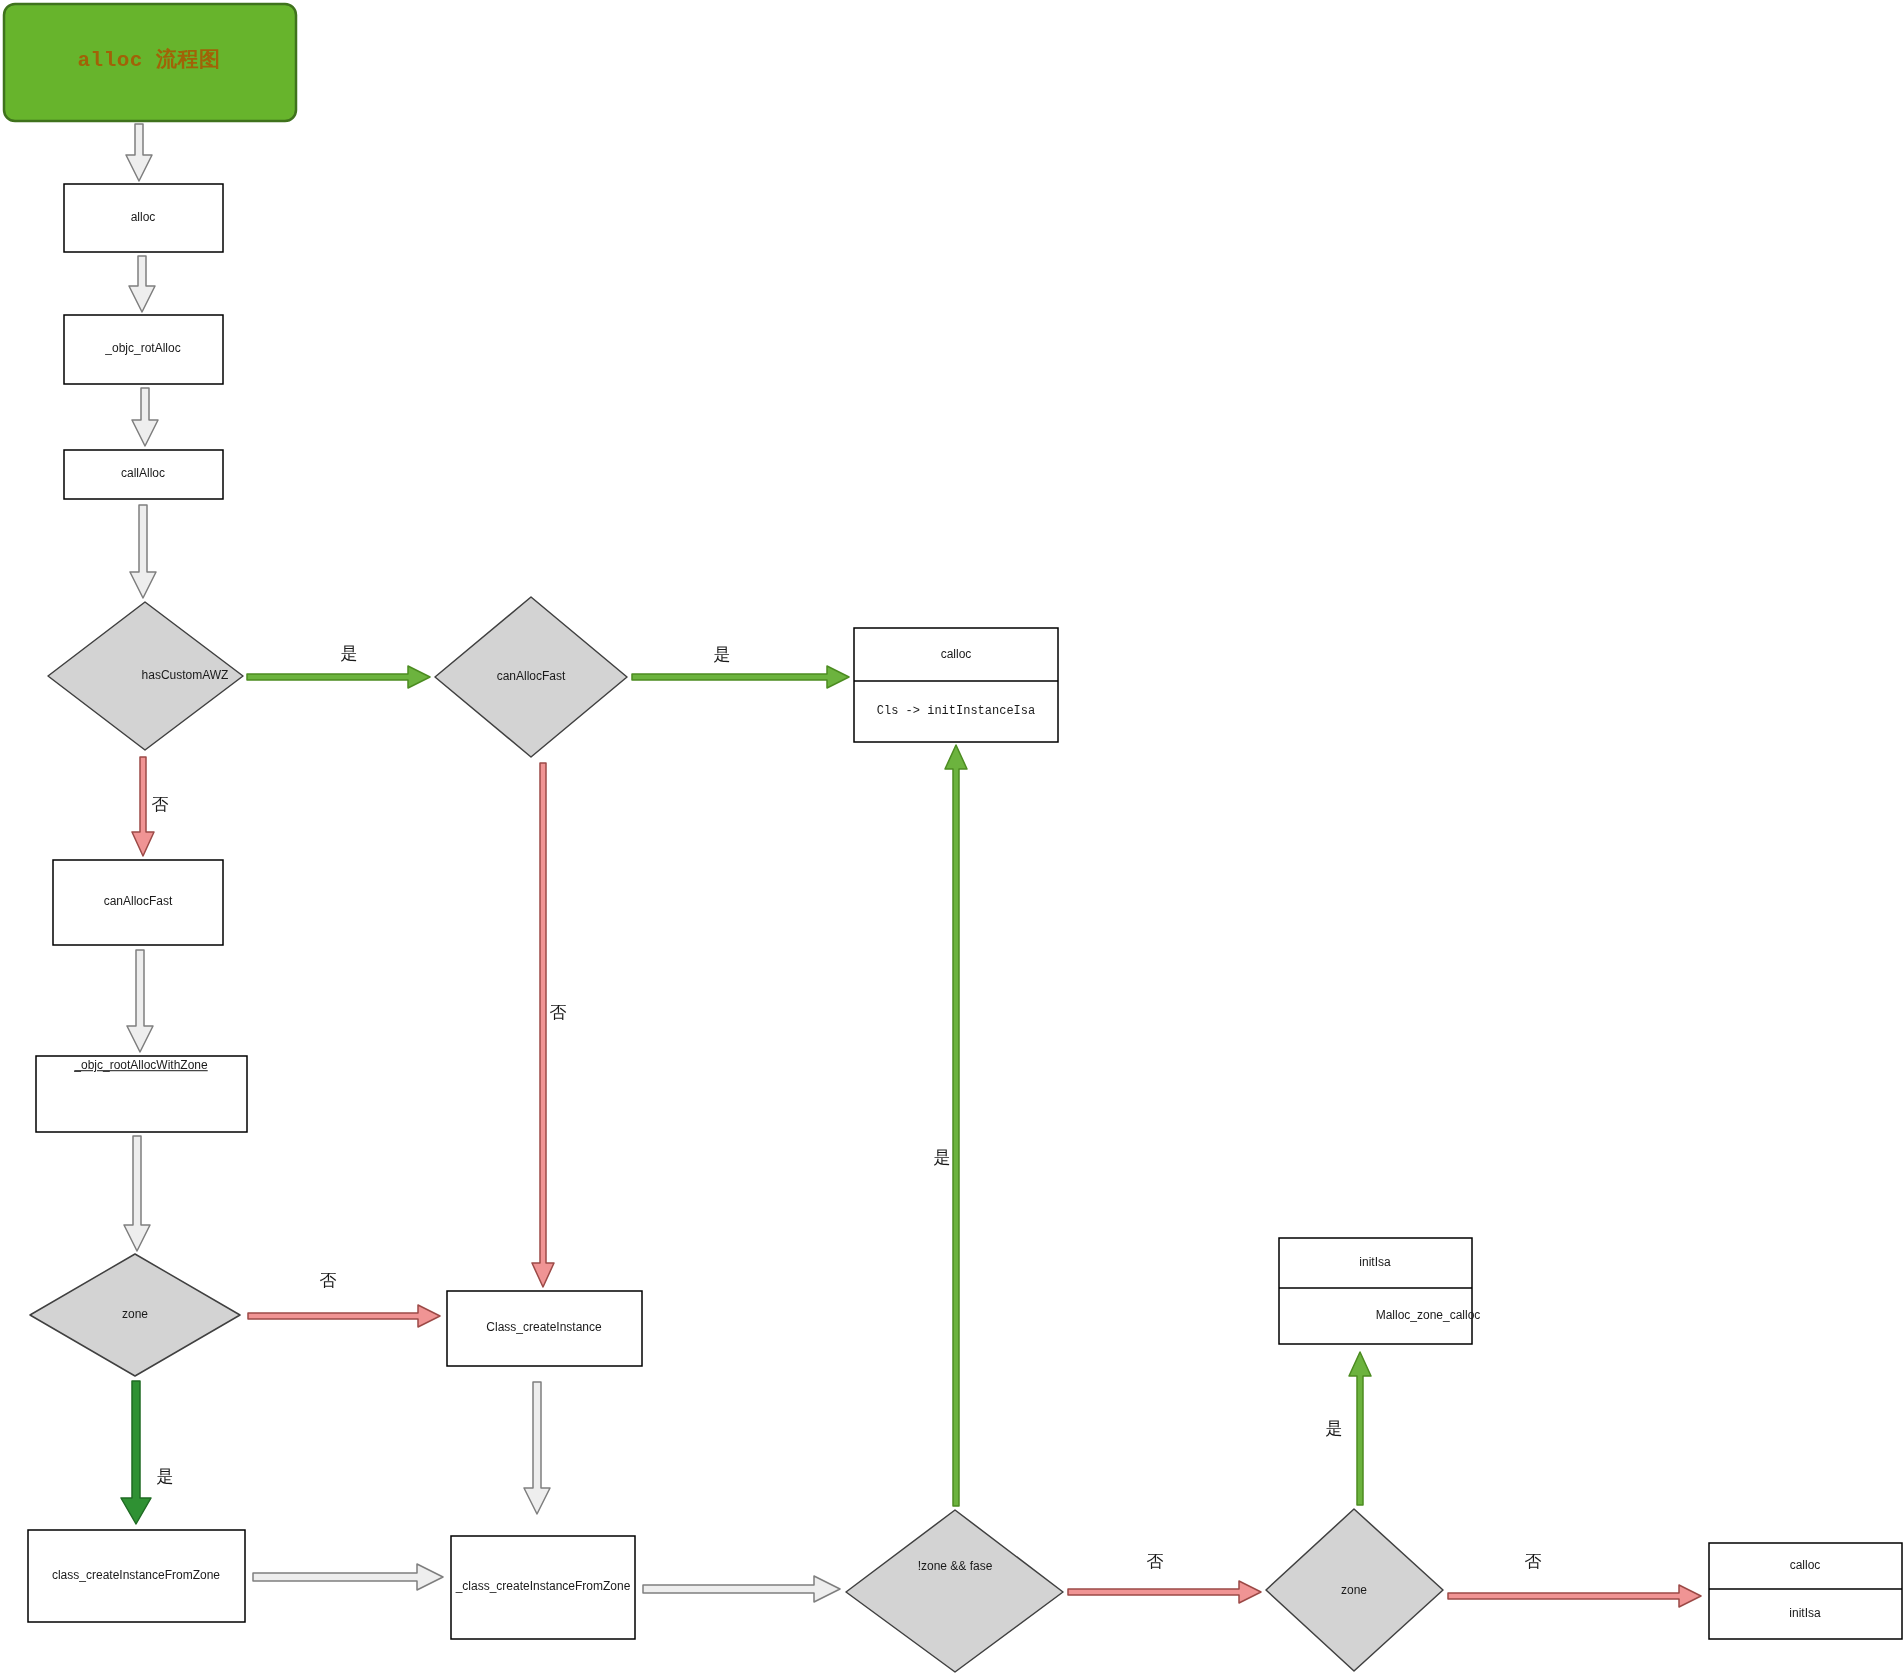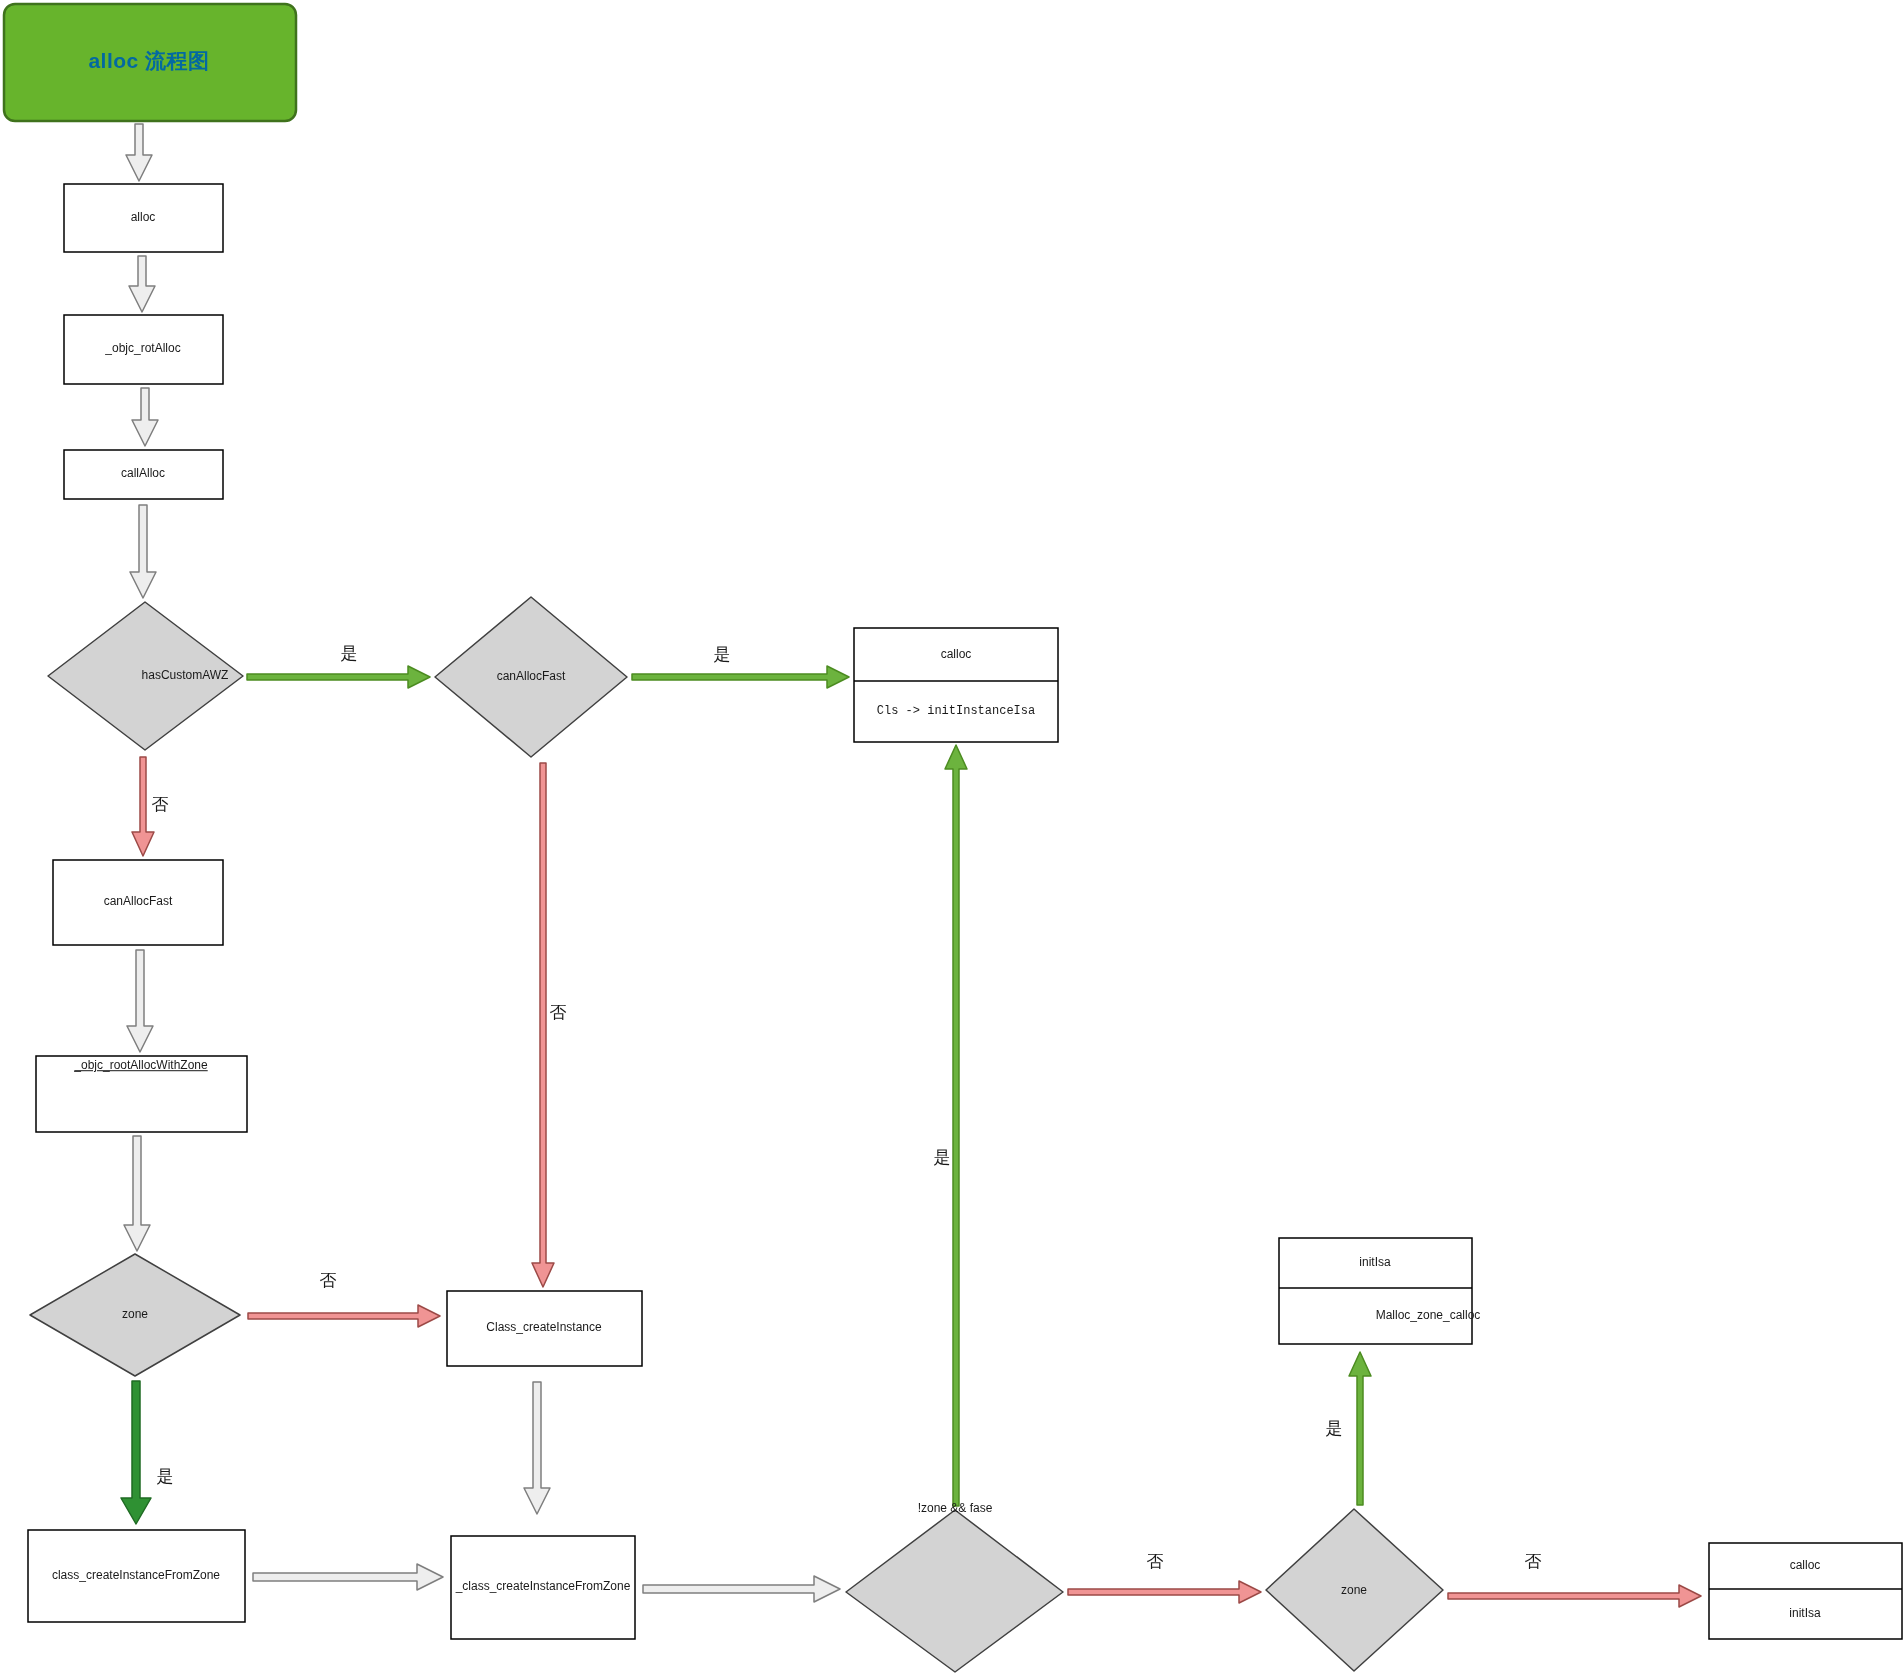--- a/index.html
+++ b/index.html
@@ -17,22 +17,23 @@
     transform:translate(-50%,-50%);
     font-size:12px;
     white-space:nowrap;
     text-align:center;
     line-height:1.3;
   }
   .edge-lbl{font-size:17px;}
   .title-lbl{
     font-size:21px;
     font-weight:bold;
-    color:#0369a1;
+    color:#a16207;
     letter-spacing:0.5px;
+    font-family:Liberation Mono, monospace;
   }
   .wrap{white-space:normal;word-break:break-all;}
 </style>
 </head>
 <body>
 
 <div id="canvas">
 
   <svg id="shapes" width="1903" height="1673" viewBox="0 0 1903 1673" xmlns="http://www.w3.org/2000/svg">
 
@@ -105,21 +106,21 @@
   <div class="lbl" style="left:956px;top:712px;font-family:Liberation Mono, monospace;">Cls -&gt; initInstanceIsa</div>
 
   <div class="lbl" style="left:138px;top:902px;">canAllocFast</div>
   <div class="lbl" style="left:141px;top:1066px;text-decoration:underline;">_objc_rootAllocWithZone</div>
   <div class="lbl" style="left:135px;top:1315px;">zone</div>
   <div class="lbl" style="left:544px;top:1328px;">Class_createInstance</div>
 
   <div class="lbl wrap" style="left:136px;top:1576px;width:212px;">class_createInstanceFromZone</div>
   <div class="lbl wrap" style="left:543px;top:1587px;width:178px;">_class_createInstanceFromZone</div>
 
-  <div class="lbl" style="left:955px;top:1509px;">!zone &amp;&amp; fase</div>
+  <div class="lbl" style="left:955px;top:1567px;">!zone &amp;&amp; fase</div>
   <div class="lbl" style="left:1354px;top:1591px;">zone</div>
 
   <div class="lbl" style="left:1805px;top:1566px;">calloc</div>
   <div class="lbl" style="left:1805px;top:1614px;">initIsa</div>
 
   <div class="lbl" style="left:1375px;top:1263px;">initIsa</div>
   <div class="lbl" style="left:1428px;top:1316px;">Malloc_zone_calloc</div>
 
   <div class="lbl edge-lbl" style="left:349px;top:654px;">是</div>
   <div class="lbl edge-lbl" style="left:722px;top:655px;">是</div>

